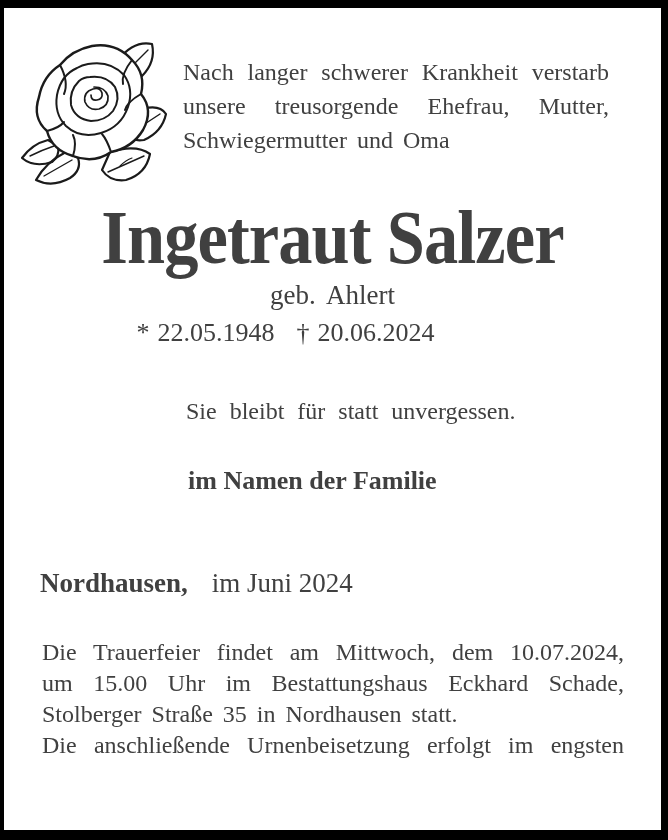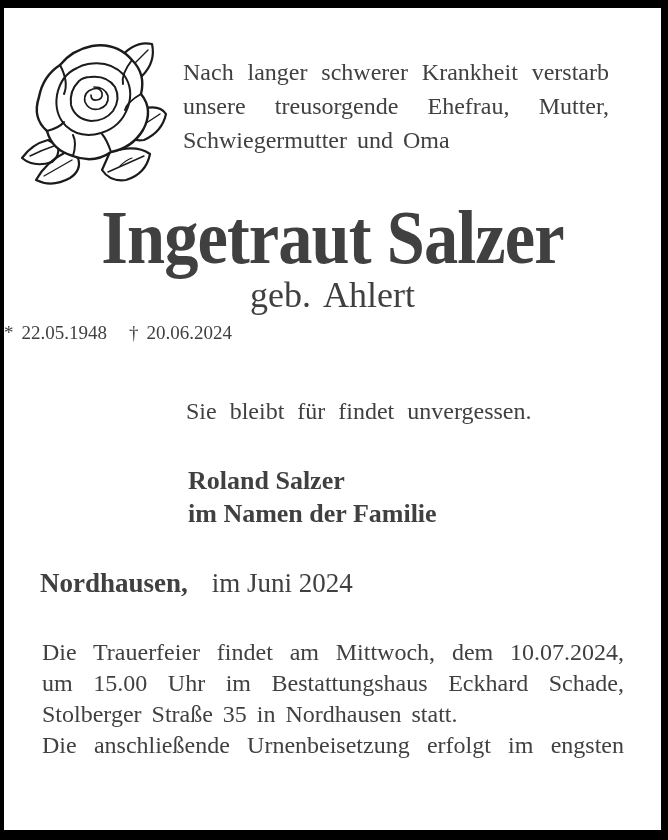--- a/index.html
+++ b/index.html
@@ -17,22 +17,22 @@
   .rose{left:10px;top:22px;width:160px;height:170px;}
   
   .intro{left:179px;top:47px;width:426px;font-size:24px;line-height:34px;word-spacing:4px;}
   .jline{text-align:justify;text-align-last:justify;-moz-text-align-last:justify;}
   
   .name{
     left:0;top:189px;width:657px;text-align:center;
     font-size:76px;font-weight:bold;line-height:80px;letter-spacing:-1px;
     transform:scaleX(0.9);transform-origin:50% 50%;white-space:nowrap;
   }
-  .maiden{left:0;top:270px;width:657px;text-align:center;font-size:36px;line-height:34px;word-spacing:5px;}
-  .dates{left:0;top:307px;width:563px;text-align:left;font-size:19px;line-height:36px;white-space:nowrap;}
+  .maiden{left:0;top:270px;width:657px;text-align:center;font-size:27px;line-height:34px;word-spacing:5px;}
+  .dates{left:0;top:307px;width:563px;text-align:center;font-size:26px;line-height:36px;white-space:nowrap;}
   .dates .death-group{margin-left:22px;}
   .dates .sym{margin-right:8px;}
   
   .epitaph{left:182px;top:386px;font-size:24px;line-height:34px;word-spacing:7px;white-space:nowrap;}
   
   .mourners{left:184px;top:456px;font-size:26px;font-weight:bold;line-height:33px;}
   
   .placeline{left:36px;top:558px;font-size:27px;line-height:34px;white-space:nowrap;}
   .placeline .place{font-weight:bold;margin-right:24px;}
   
@@ -89,24 +89,23 @@
   </div>
 
   <div class="abs name">Ingetraut Salzer</div>
 
   <div class="abs maiden">geb. Ahlert</div>
 
   <div class="abs dates">
     <span class="sym">*</span><span>22.05.1948</span><span class="death-group"><span class="sym">†</span><span>20.06.2024</span></span>
   </div>
 
-  <div class="abs epitaph">Sie bleibt für findet unvergessen.</div>
+  <div class="abs epitaph">Sie bleibt für statt unvergessen.</div>
 
   <div class="abs mourners">
-    <div>Roland Salzer</div>
     <div>im Namen der Familie</div>
   </div>
 
   <div class="abs placeline">
     <span class="place">Nordhausen,</span><span>im Juni 2024</span>
   </div>
 
   <div class="abs funeral">
     <div class="jline">Die Trauerfeier findet am Mittwoch, dem 10.07.2024,</div>
     <div class="jline">um 15.00 Uhr im Bestattungshaus Eckhard Schade,</div>

